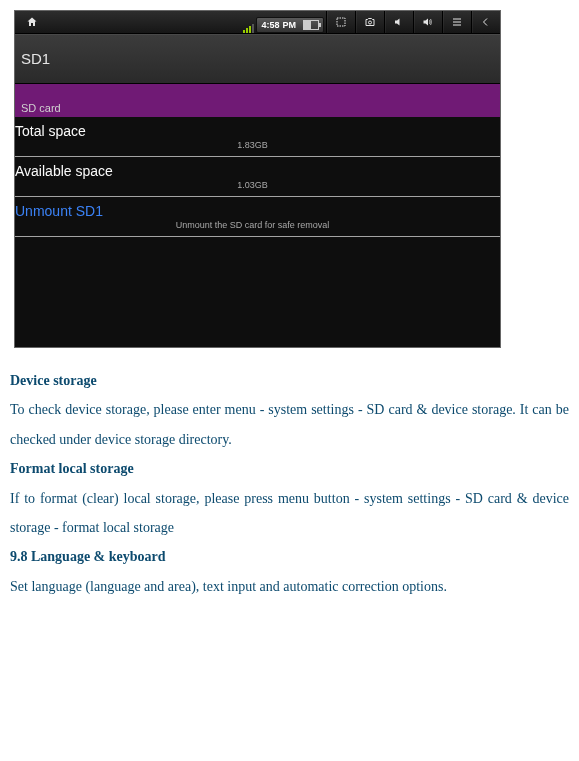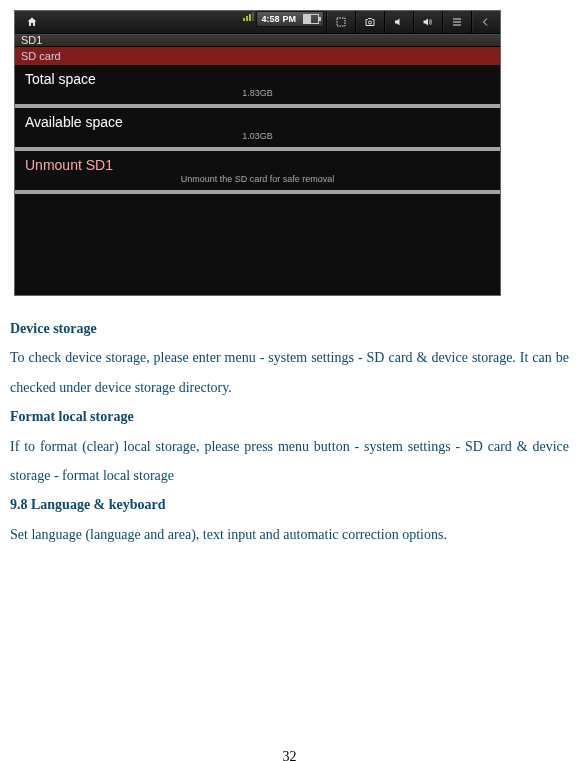--- a/index.html
+++ b/index.html
@@ -22,21 +22,21 @@
     height: 22px;
     background: linear-gradient(#2d2d2d, #161616);
     display: flex;
     align-items: center;
     color: #ddd;
     font-size: 10px;
     border-bottom: 1px solid #000;
   }
   .status-bar .left { flex: 0 0 auto; display:flex; align-items:center;}
   .status-bar .spacer { flex: 1; }
-  .status-bar .right { flex: 0 0 auto; display: flex; align-items: flex-start; }
+  .status-bar .right { flex: 0 0 auto; display: flex; align-items: flex-end; }
   .sb-btn {
     width: 28px; height: 22px; display:flex; align-items:center; justify-content:center;
     border-left: 1px solid #000;
     box-shadow: inset 1px 0 0 rgba(255,255,255,0.05);
   }
   .sb-btn:first-child { border-left:none; box-shadow:none; width:34px;}
   .sb-btn svg { width: 12px; height: 12px; fill: #e5e5e5; }
   .time-box {
     background: linear-gradient(#5a5a5a,#333);
     border:1px solid #111;
@@ -54,39 +54,39 @@
   .sig-icon i:nth-child(1){height:3px;}
   .sig-icon i:nth-child(2){height:5px;}
   .sig-icon i:nth-child(3){height:7px;}
   .sig-icon i:nth-child(4){height:9px; background:#555;}
   .batt { width:14px;height:8px;border:1px solid #ccc;position:relative;margin-left:4px;}
   .batt::after{content:"";position:absolute;right:-3px;top:2px;width:2px;height:4px;background:#ccc;}
   .batt i{display:block;height:100%;width:50%;background:#ccc;}
   .sd-header {
     background: linear-gradient(#3c3c3c,#2a2a2a);
     color: #e5e5e5;
-    font-size: 11px;
-    padding: 0 6px;
+    font-size: 15px;
+    padding: 16px 6px;
     border-bottom:1px solid #000;
     box-shadow: inset 0 1px 0 rgba(255,255,255,0.07);
   }
   .subhead {
     color: #d0d0d0;
     font-size: 11px;
-    padding: 3px 6px 3px 6px;
-    background:#7f1d1d;
+    padding: 18px 6px 3px 6px;
+    background:#701a75;
   }
   .panel { background:#0e0e0e; min-height:230px; }
   .item {
-    padding: 6px 10px 6px 10px;
-    border-bottom: 4px solid #a3a3a3;
+    padding: 6px 10px 6px 0;
+    border-bottom: 1px solid #a3a3a3;
   }
   .item .title { color:#fafafa; font-size:14px; font-weight:300;}
   .item .sub { color:#a8a8a8; font-size:9px; margin-top:1px;text-align:center;}
-  .item.white .title{ color:#fca5a5; font-weight:400;}
+  .item.white .title{ color:#3b82f6; font-weight:400;}
   .doc {
     margin-top: 18px;
     line-height: 2.1;
     color:#0c4a6e;
     text-align: justify;
   }
   .doc p { margin: 0 0 0 0; }
   .doc .bold { font-weight: bold; }
   .page-num { text-align:center; margin-top: 200px; font-size:14px;}
 </style>

